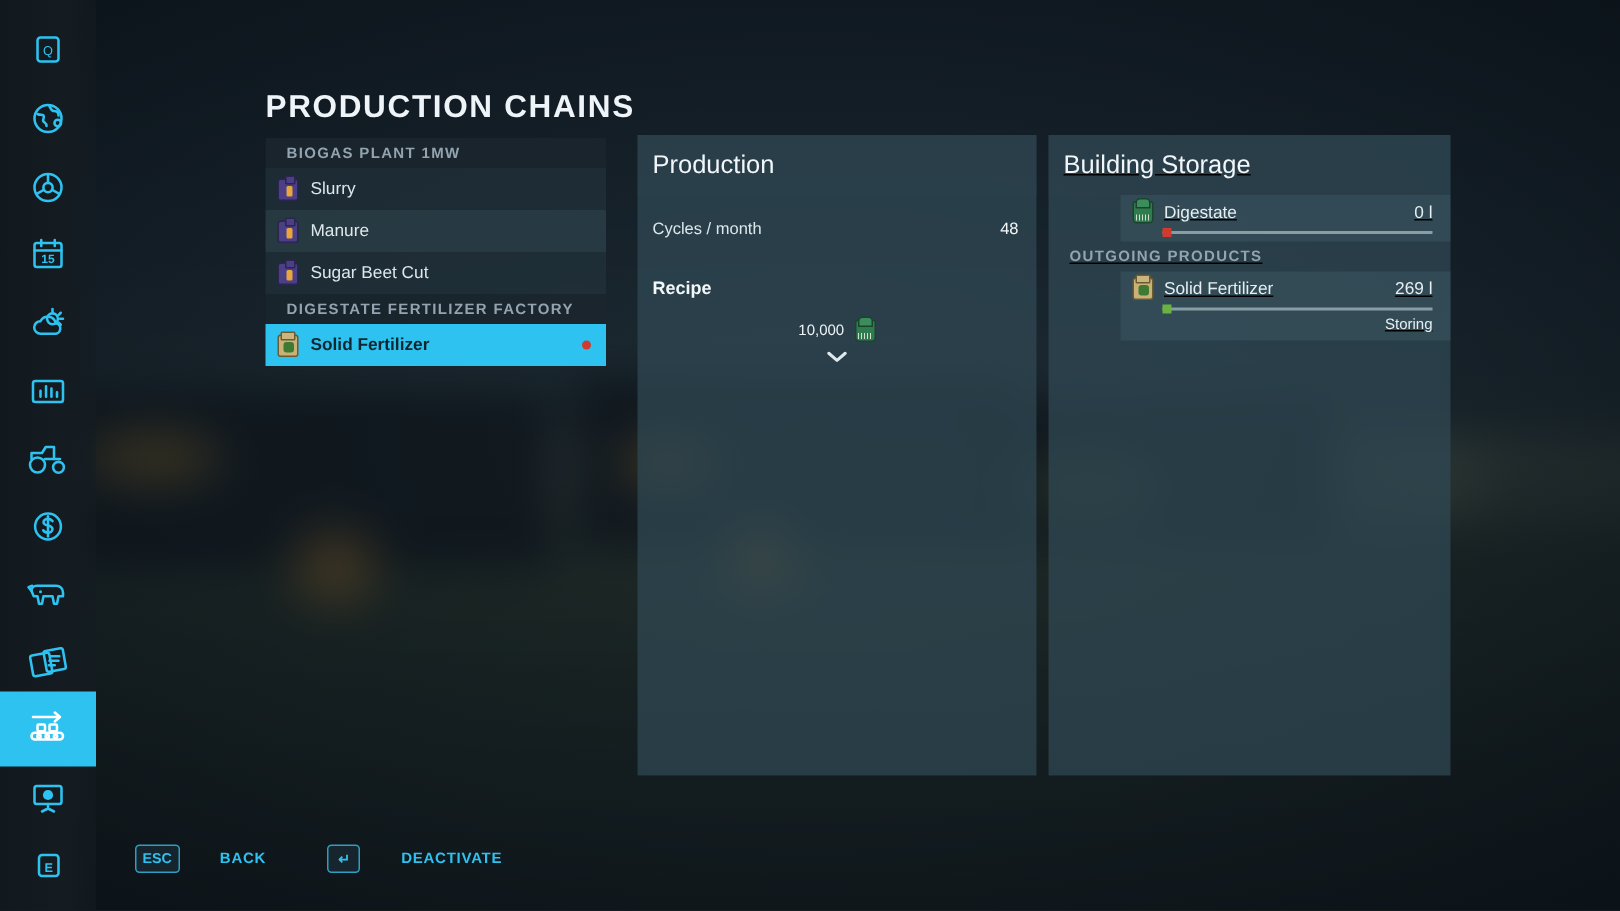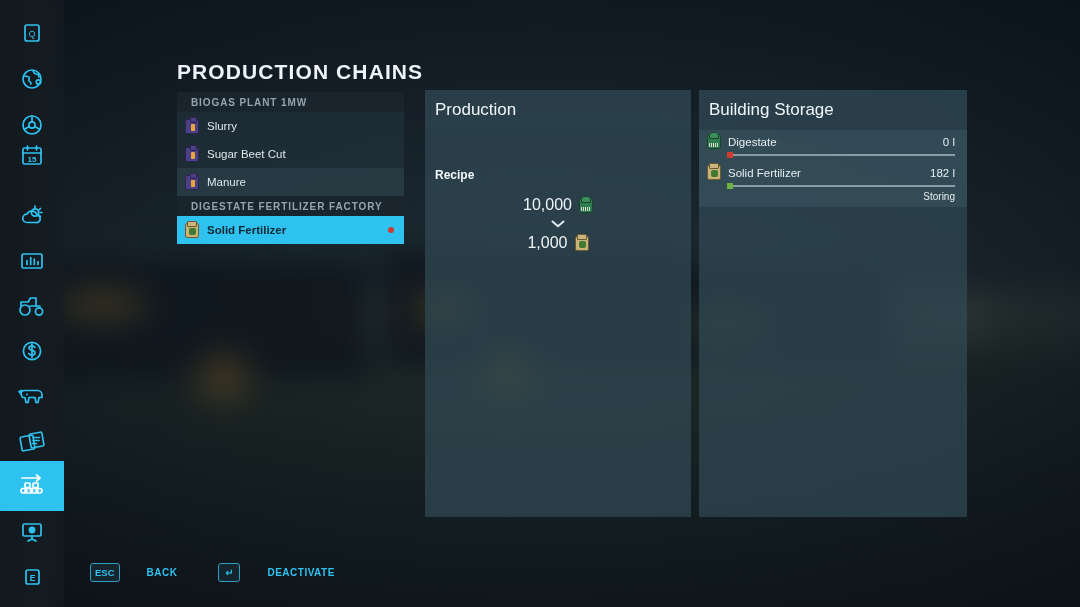--- a/index.html
+++ b/index.html
@@ -108,44 +108,44 @@
     background:#3c8d5c; border:1px solid #1b4430; border-radius:3px 3px 0 0;
   }
   .ci.barrel:after {
     content:""; position:absolute; left:1px; bottom:1px; right:1px; height:4px;
     background:repeating-linear-gradient(90deg,#d8dcd2 0 1px,#2f7d4f 1px 2px);
   }
 
   
   .panel { position:absolute; top:90px; height:427px; background:rgba(49,74,84,.72); }
   #pProd  { left:425px; width:266px; }
-  #pStore { left:699px; width:268px; }
+  #pStore { left:699px; width:268px;text-decoration:underline; }
   .phead {
     height:40px; display:flex; align-items:center; padding-left:10px;
     font-size:17px; color:#f0f6f9; background:rgba(41,64,74,.55);
   }
   .prow {
     display:flex; justify-content:space-between; align-items:center;
     padding:0 12px 0 10px; height:17px; font-size:11px; color:#dce7ec;
   }
   .prow .v { color:#f2f7f9; }
   .prow .v.warn { color:#e2574a; }
   .rec-h { font-size:12px; font-weight:bold; color:#f2f7f9; padding:0 10px; }
   .rec-line {
     display:flex; align-items:center; justify-content:center; gap:7px;
-    font-size:16px; color:#eef4f7;
+    font-size:10px; color:#eef4f7;
   }
   .chev { display:flex; justify-content:center; }
 
   
   .shead {
     height:20px; display:flex; align-items:center; padding-left:14px;
     font-size:10px; font-weight:bold; letter-spacing:.9px; color:#93a4b0;
   }
-  .sitem { background:rgba(58,86,96,.55); padding:4px 12px 5px 8px; }
+  .sitem { background:rgba(58,86,96,.55); padding:4px 12px 5px 8px;margin-left:48px; }
   .sitem .top { display:flex; align-items:center; font-size:11.5px; color:#e6eef2; }
   .sitem .top .nm { flex:1; margin-left:7px; }
   .bar { height:2px; background:rgba(210,226,232,.55); margin:5px 0 0 20px; position:relative; }
   .bar .fill { position:absolute; left:0; top:-2px; height:6px; width:6px; }
   .bar .fill.red   { background:#d03a2f; }
   .bar .fill.green { background:#6ab33e; }
   .storing { text-align:right; font-size:10px; color:#e6eef2; margin-top:4px; }
 
   
   #hints { position:absolute; left:90px; top:563px; display:flex; align-items:center; gap:27px; }
@@ -198,21 +198,21 @@
   </div>
 
   <div class="rail-item" style="top:100px">
     <svg width="26" height="26" viewBox="0 0 26 26">
       <circle class="rail-ico" cx="13" cy="13" r="9"></circle>
       <circle class="rail-ico" cx="13" cy="13" r="3.1"></circle>
       <path class="rail-ico" d="M13 4.2v5.7M5.5 17.3l4.8-2.8M20.5 17.3l-4.8-2.8"></path>
     </svg>
   </div>
 
-  <div class="rail-item" style="top:131px">
+  <div class="rail-item" style="top:145px">
     <svg width="26" height="24" viewBox="0 0 26 24">
       <rect class="rail-ico" x="4" y="4" width="18" height="16" rx="1.5"></rect>
       <path class="rail-ico" d="M4 9h18M8.5 2v4M17.5 2v4"></path>
       <text x="13" y="17.5" fill="#2ec2f0" font-size="8" font-weight="bold" font-family="Liberation Sans, sans-serif" text-anchor="middle">15</text>
     </svg>
   </div>
 
   <div class="rail-item" style="top:190px">
     <svg width="28" height="24" viewBox="0 0 28 24">
       <circle class="rail-ico" cx="17" cy="9.5" r="3.6"></circle>
@@ -294,89 +294,90 @@
 <div id="list">
 
   <div class="grp">BIOGAS PLANT 1MW</div>
 
 
   <div class="row even">
     <span class="ci bottle"></span>
     <span class="nm">Slurry</span>
   </div>
 
+  <div class="row odd">
+    <span class="ci bottle"></span>
+    <span class="nm">Manure</span>
+  </div>
+
   <div class="row even">
     <span class="ci bottle"></span>
     <span class="nm">Sugar Beet Cut</span>
-  </div>
-
-  <div class="row odd">
-    <span class="ci bottle"></span>
-    <span class="nm">Manure</span>
   </div>
 
   <div class="grp">DIGESTATE FERTILIZER FACTORY</div>
 
   <div class="row sel">
     <span class="ci bag"></span>
     <span class="nm">Solid Fertilizer</span>
     <span class="dot red"></span>
   </div>
 </div>
 
 <div class="panel" id="pProd">
   <div class="phead">Production</div>
 
   <div style="height:14px"></div>
 
+  <div class="prow">
+    <span>Cycles / month</span>
+    <span class="v">48</span>
+  </div>
 
   <div style="height:24px"></div>
 
   <div class="rec-h">Recipe</div>
 
   <div style="height:14px"></div>
 
   <div class="rec-line">
     <span>10,000</span>
     <span class="ci barrel"></span>
   </div>
 
   <div class="chev" style="margin:6px 0">
     <svg width="14" height="8" viewBox="0 0 14 8">
       <path d="M1.5 1.5 7 6.3l5.5-4.8" stroke="#dfe9ee" stroke-width="2" fill="none" stroke-linecap="round" stroke-linejoin="round"></path>
     </svg>
   </div>
 
-  <div class="rec-line">
-    <span>1,000</span>
-    <span class="ci bag"></span>
-  </div>
 </div>
 
 <div class="panel" id="pStore">
   <div class="phead">Building Storage</div>
 
 
   <div class="sitem">
     <div class="top">
       <span class="ci barrel"></span>
       <span class="nm">Digestate</span>
       <span>0 l</span>
     </div>
     <div class="bar">
       <span class="fill red"></span>
     </div>
   </div>
 
+  <div class="shead">OUTGOING PRODUCTS</div>
 
   <div class="sitem">
     <div class="top">
       <span class="ci bag"></span>
       <span class="nm">Solid Fertilizer</span>
-      <span>182 l</span>
+      <span>269 l</span>
     </div>
     <div class="bar">
       <span class="fill green"></span>
     </div>
     <div class="storing">Storing</div>
   </div>
 </div>
 
 <div id="hints">
   <div class="key">ESC</div>

